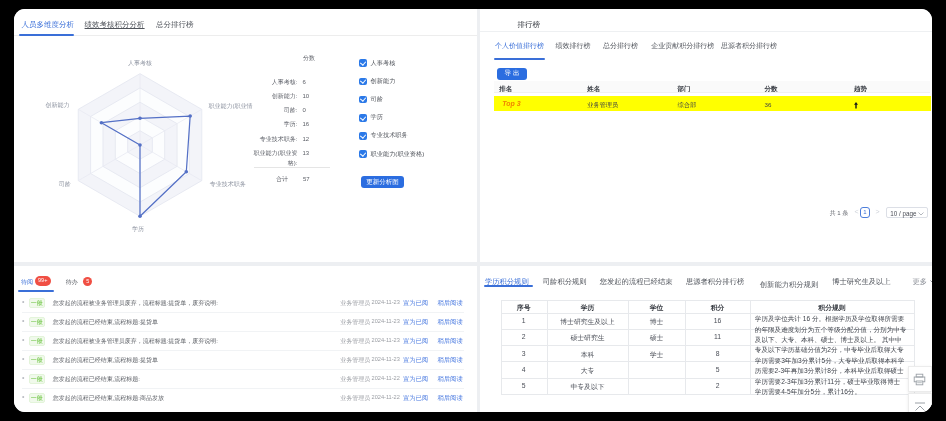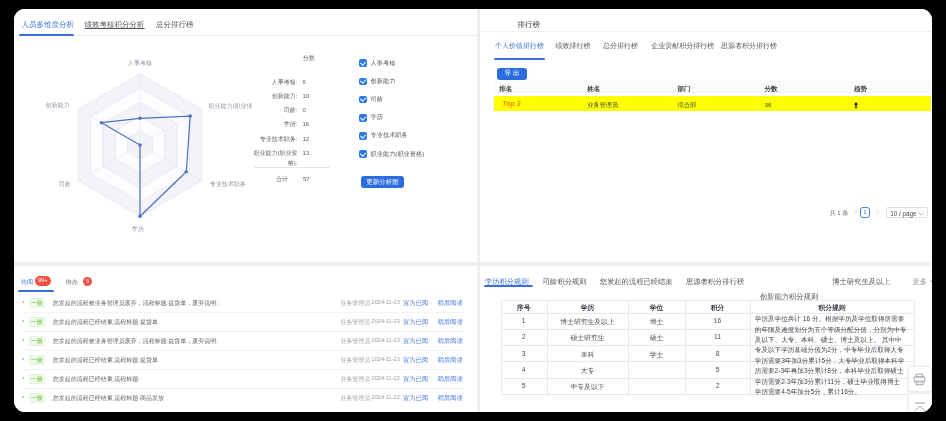--- a/index.html
+++ b/index.html
@@ -246,21 +246,21 @@
           <span class="liop2">稍后阅读</span>
         </div>
       </div>
 </div>
 
 <div id="br" class="panel">
   <span class="abs t70 blue" style="left:4.9px; top:10.8px; font-size:7.3px;">学历积分规则</span>
   <span class="abs t70" style="left:62.8px; top:10.8px; font-size:7.3px;">司龄积分规则</span>
   <span class="abs t70" style="left:119.7px; top:10.8px; font-size:7.3px;">您发起的流程已经结束</span>
   <span class="abs t70" style="left:205.9px; top:10.8px; font-size:7.3px;">思源者积分排行榜</span>
-  <span class="abs t70" style="left:279.8px; top:26px; font-size:7.3px;">创新能力积分规则</span>
+  <span class="abs t70" style="left:279.8px; top:14px; font-size:7.3px;">创新能力积分规则</span>
   <span class="abs t70" style="left:352.2px; top:10.8px; font-size:7.3px;">博士研究生及以上</span>
   <span class="abs t70" style="left:432.5px; top:10.8px; font-size:7.3px; color:#8a8e96;">更多</span>
   <svg class="abs" style="left:449.5px; top:14px;" width="6" height="4" viewBox="0 0 6 4">
         <path d="M0.5 0.5 L3 3 L5.5 0.5" stroke="#8a8e96" stroke-width="1" fill="none"></path>
       </svg>
   <div class="underline" style="left:3.9px; top:19.6px; width:49px;"></div>
   <div id="brtable" class="abs" style="left:0; top:0; width:452px; height:146.2px;">
         <div class="brline" style="left:20.5px; top:34.2px; width:413.1px; height:1px;"></div>
         <div class="brline" style="left:20.5px; top:47px; width:413.1px; height:1px;"></div>
         <div class="brline" style="left:20.5px; top:63.2px; width:413.1px; height:1px;"></div>

